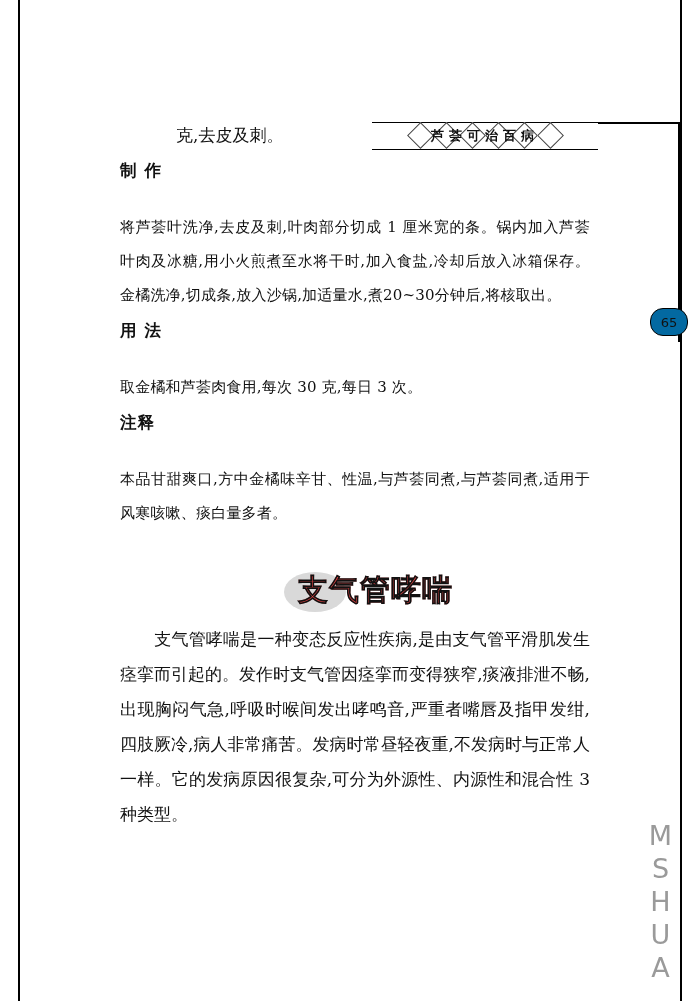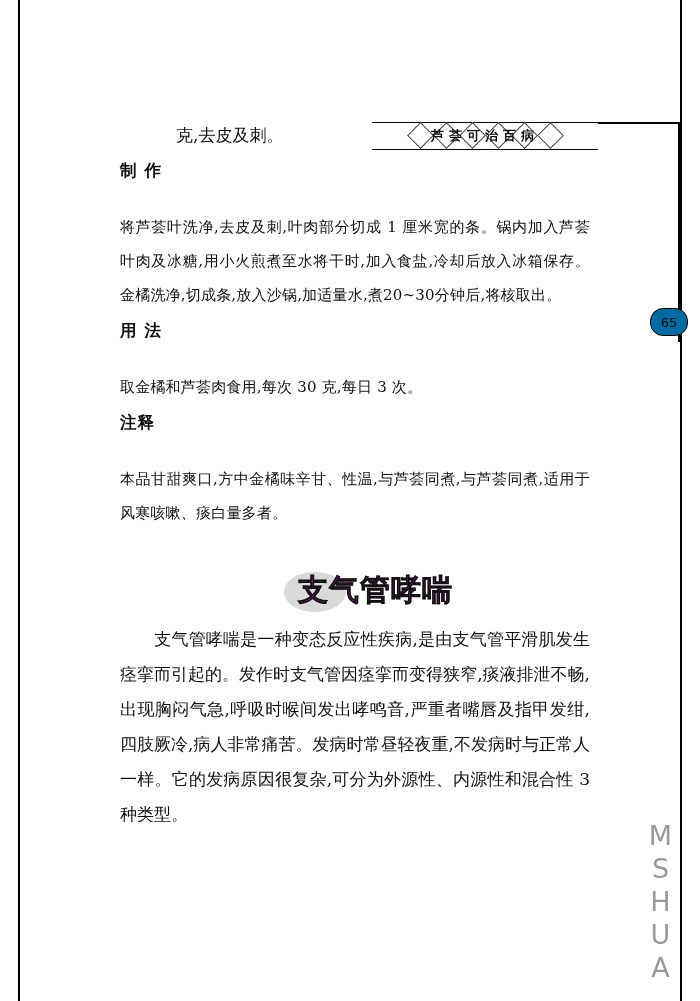--- a/index.html
+++ b/index.html
@@ -179,21 +179,21 @@
     border-radius: 50%;
     background: #d9d9d9;
   }
   .heading-text {
     position: absolute;
     left: 178px;
     top: 4px;
     font-size: 30px;
     font-weight: bold;
     letter-spacing: 1px;
-    color: #701a75;
+    color: #ef4444;
     font-family: "DejaVu Sans", "Liberation Sans", sans-serif;
     text-align: center;
     -webkit-text-stroke: 0.6px #111;
   }
 
   .section-body {
     font-size: 17px;
     line-height: 35px;
     text-align: justify;
     text-justify: inter-ideograph;

